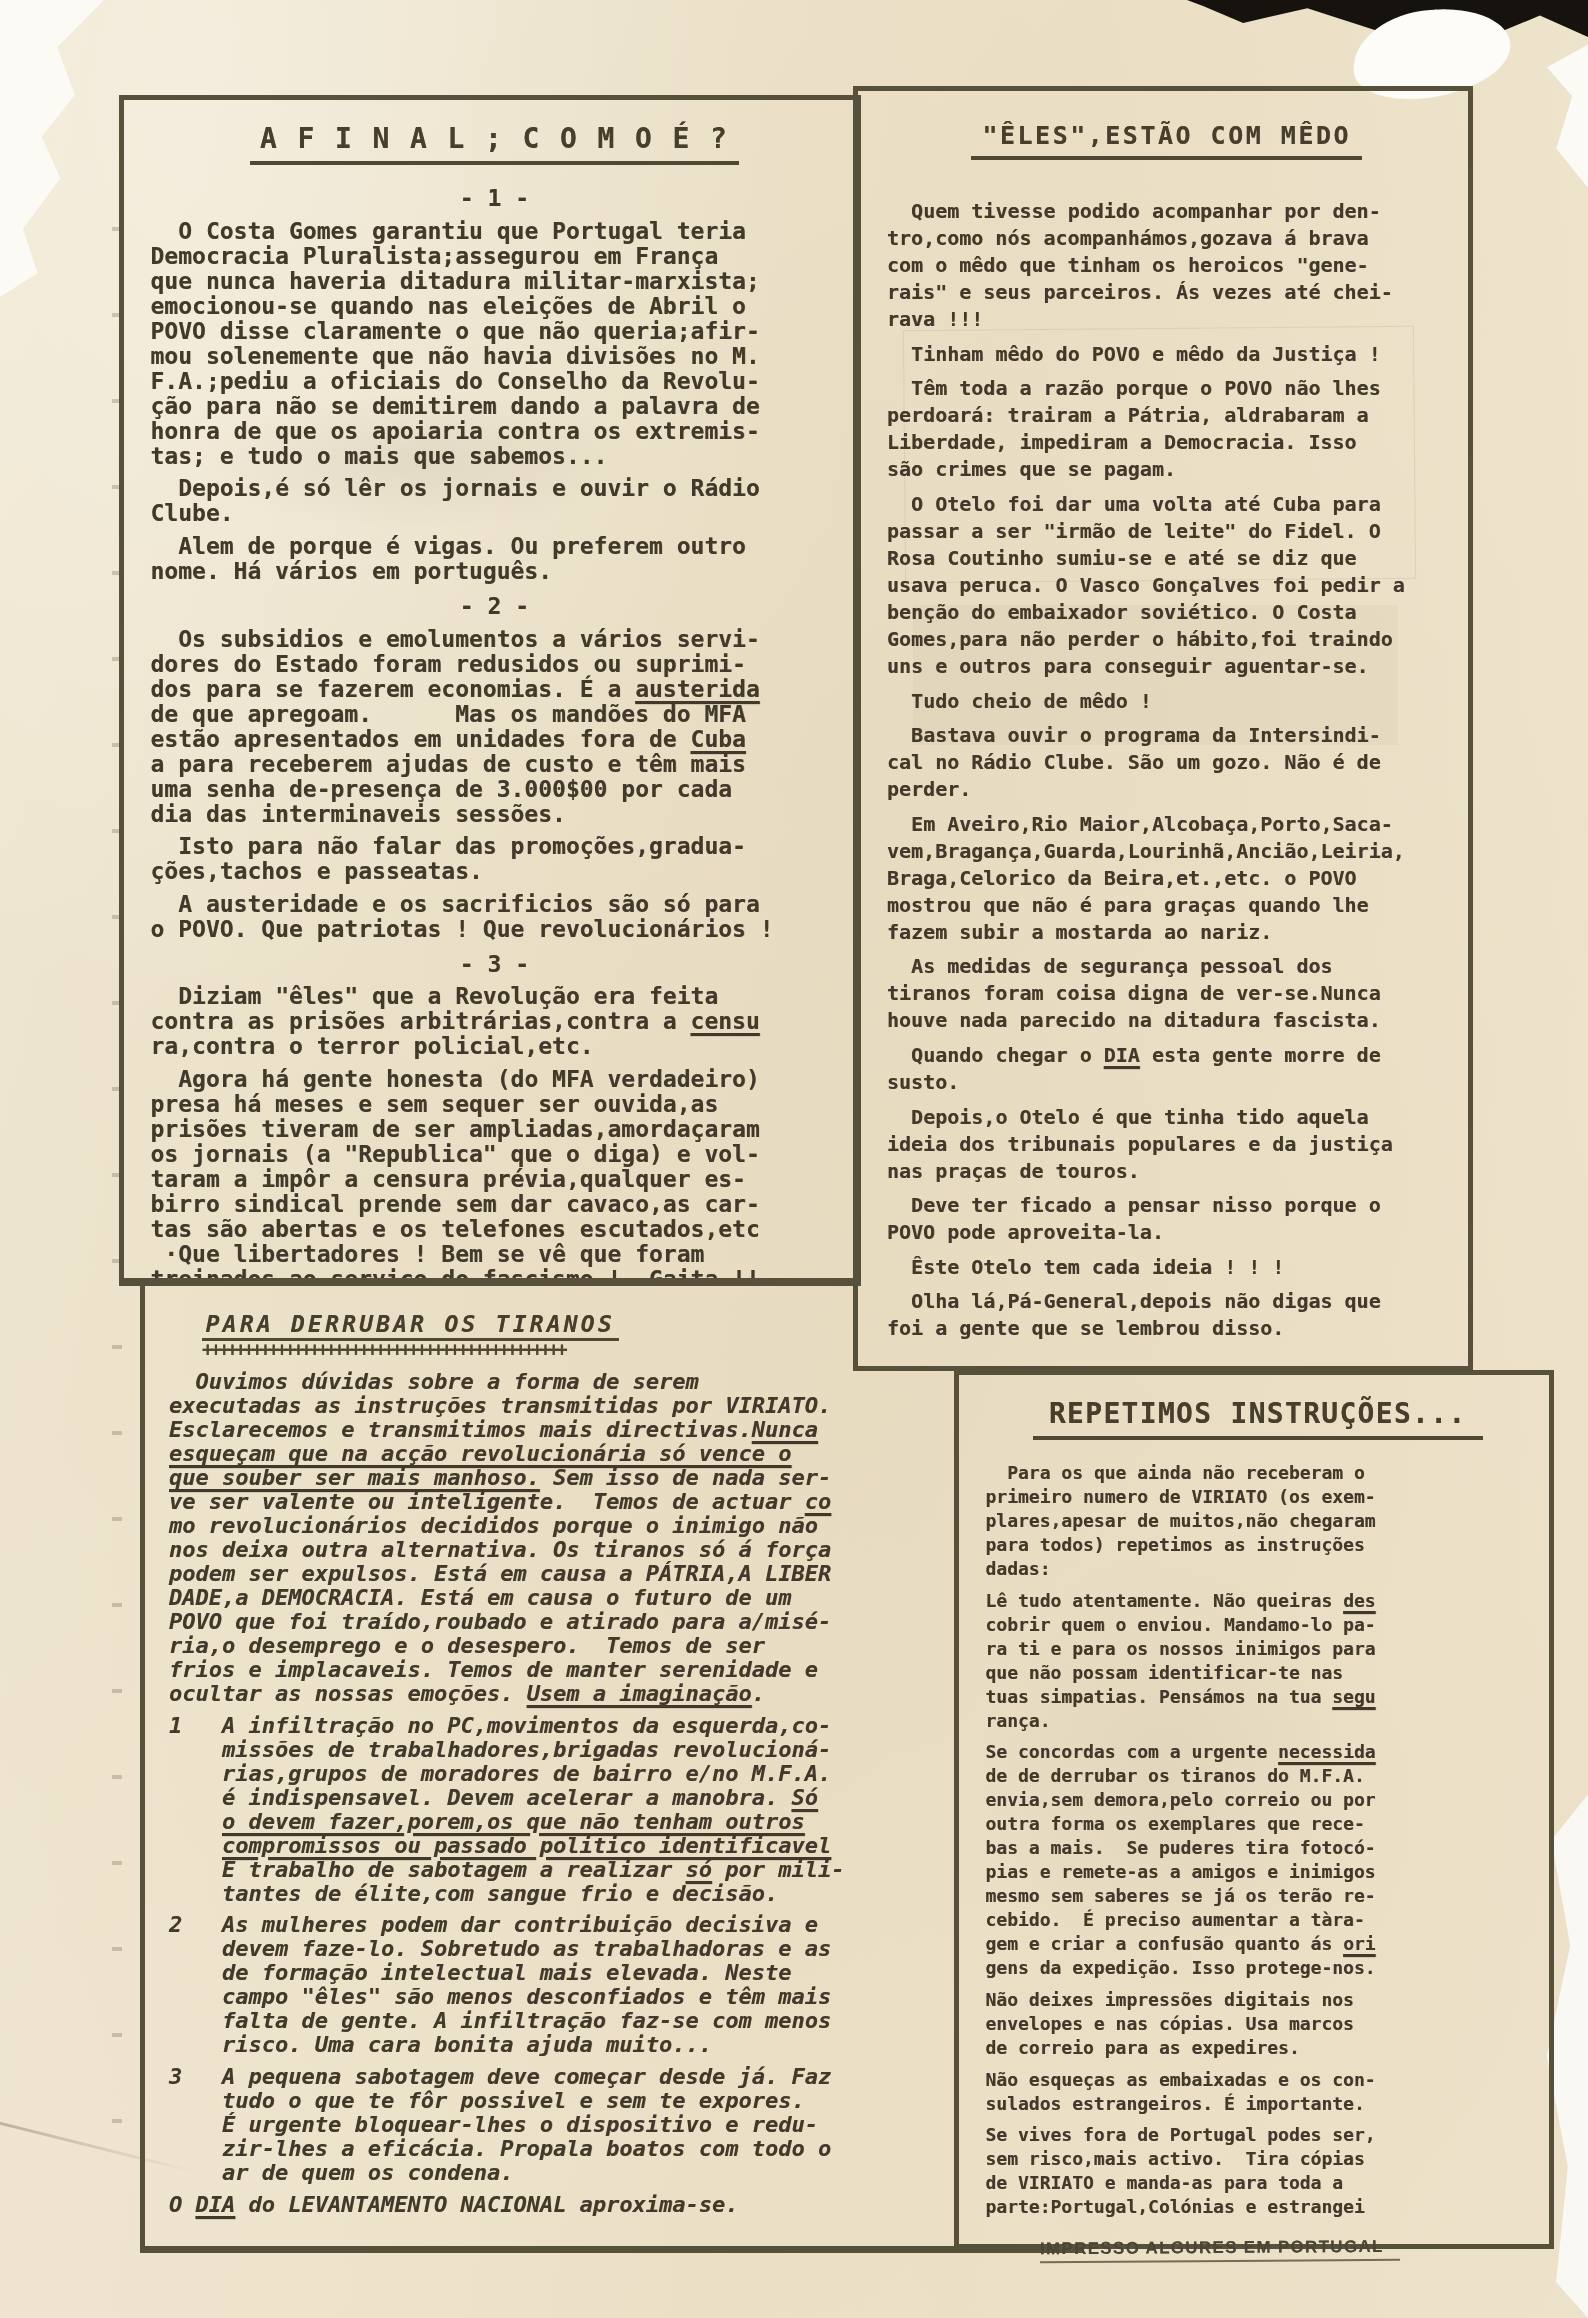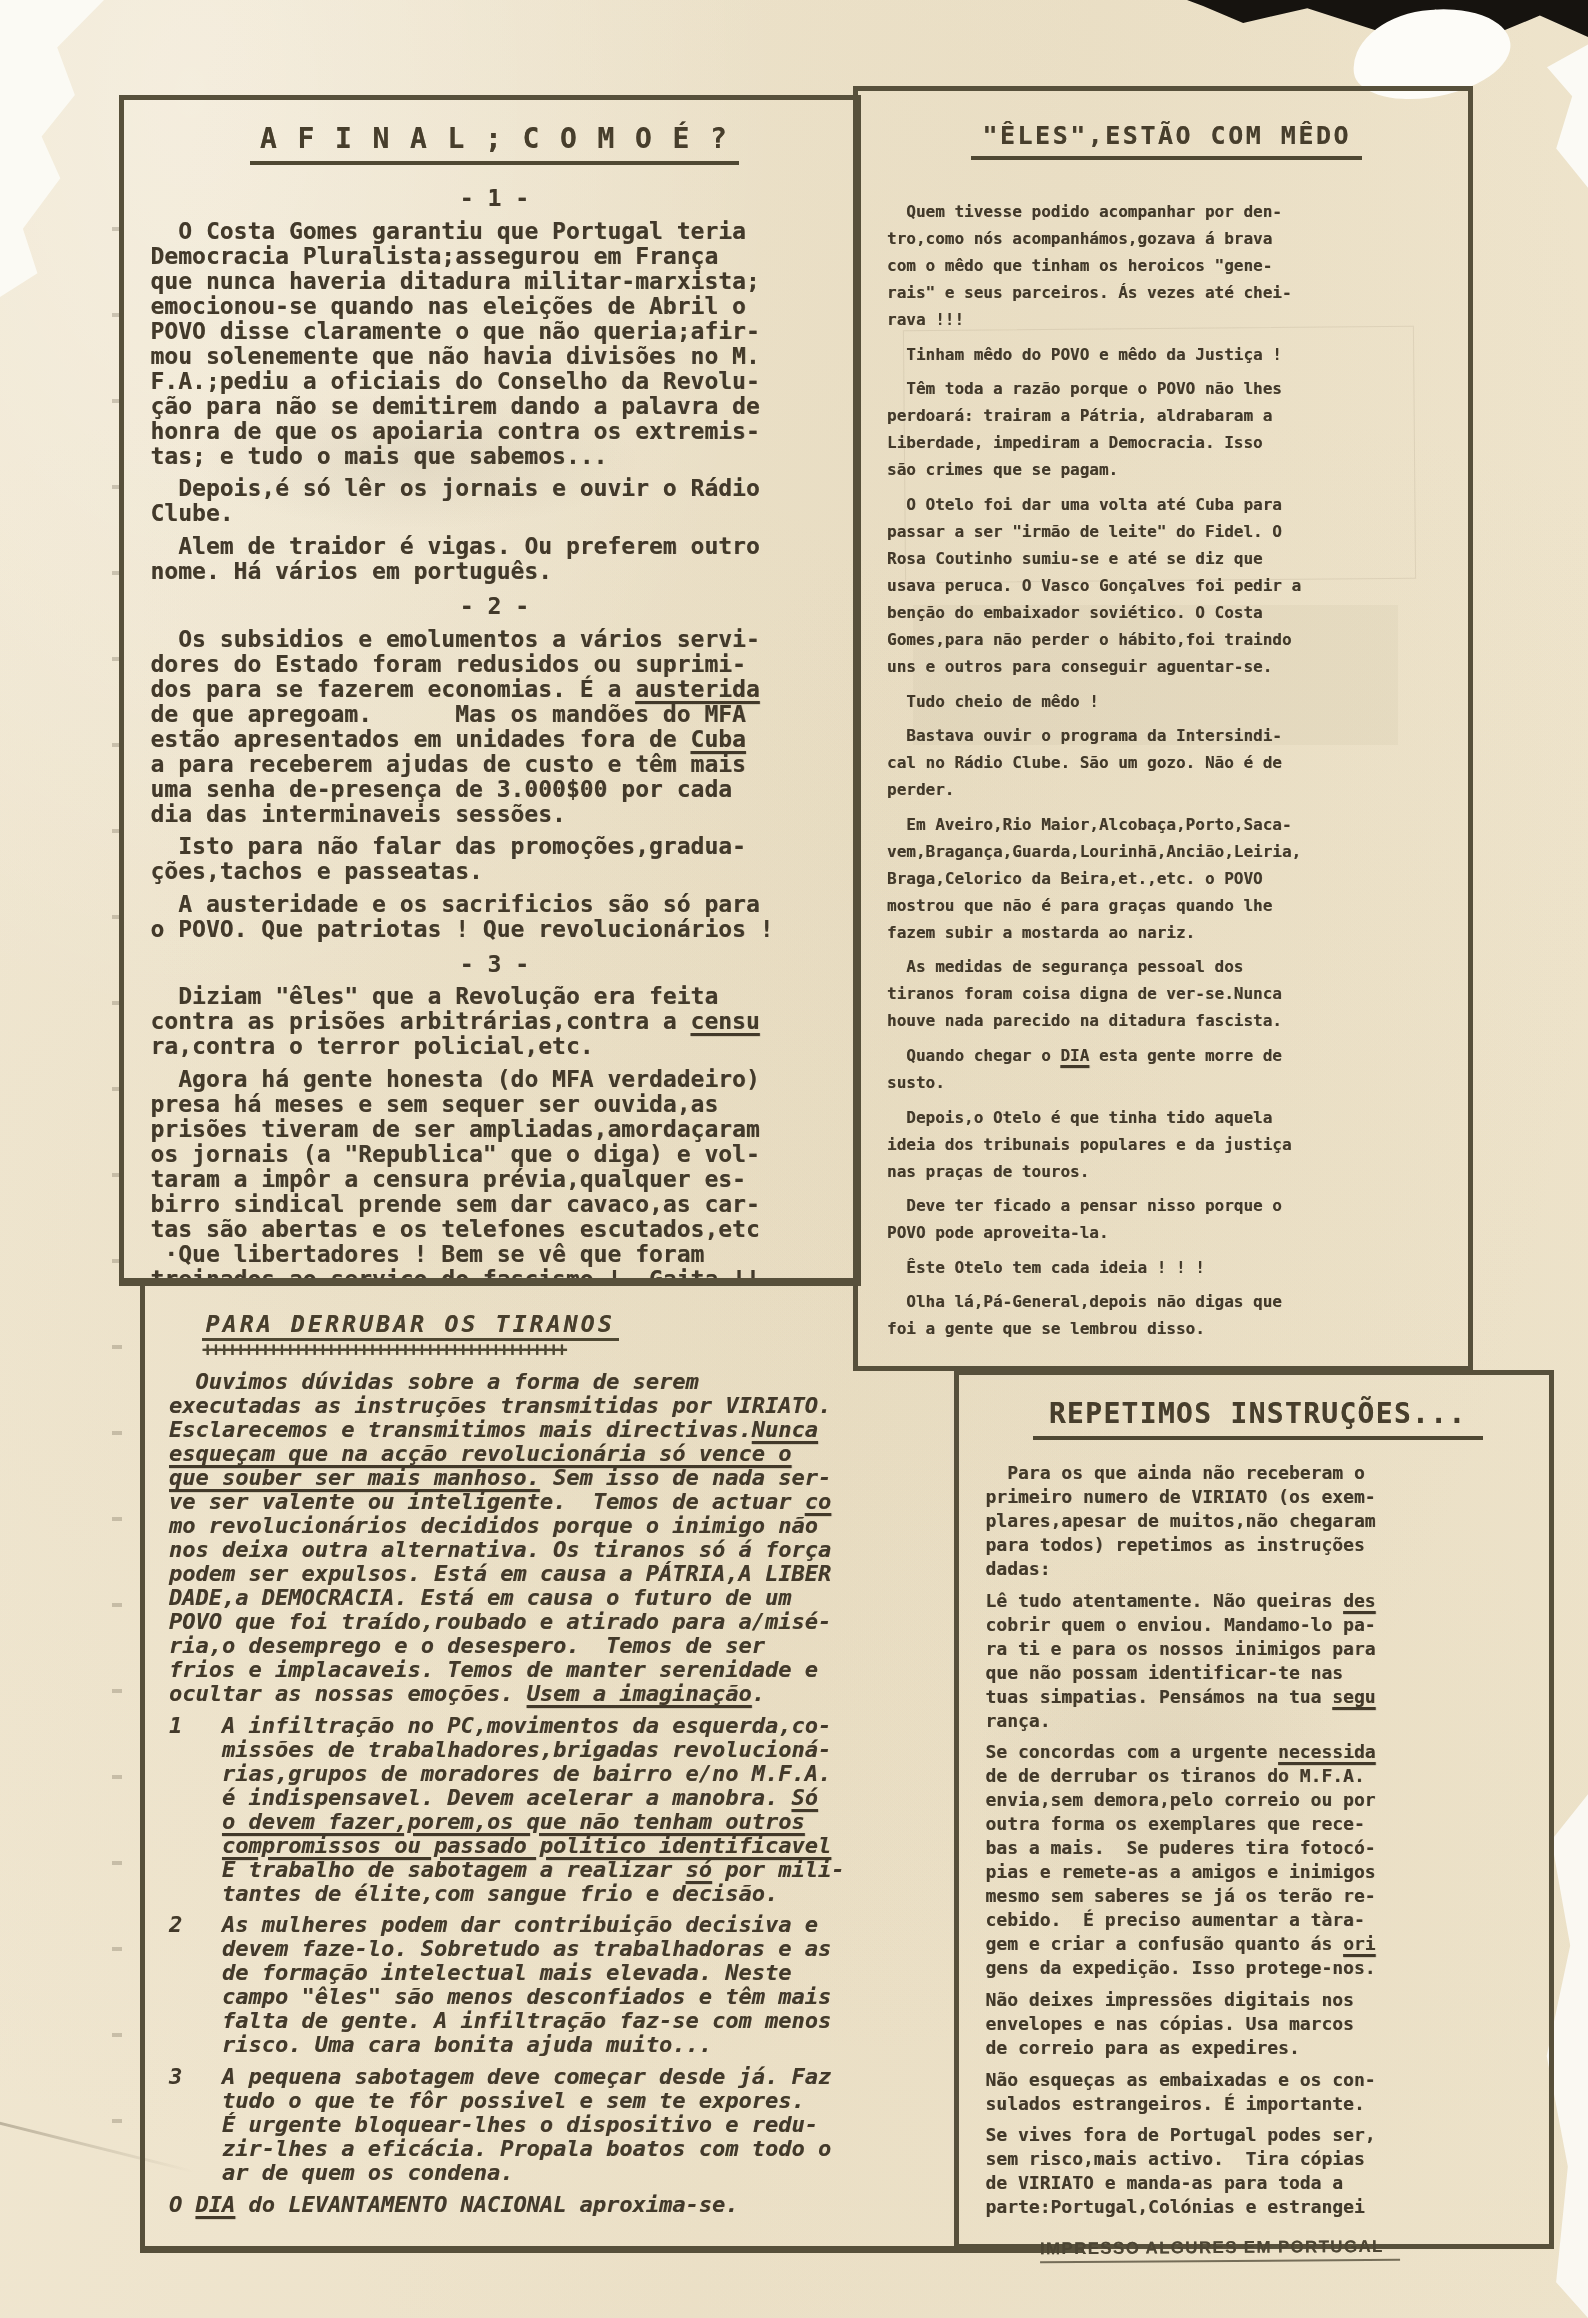--- a/index.html
+++ b/index.html
@@ -26,21 +26,21 @@
   .box-a .head{font-size:28px;letter-spacing:1.9px;padding:0 10px 6.3px;}
   .box-b .head{font-size:25px;letter-spacing:2.5px;padding:0 11.4px 6.3px;}
   .box-c .head{font-size:23px;letter-spacing:3.2px;padding:0 3.8px 1.3px;border-bottom-width:3.2px;}
   .box-d .head{font-size:28px;letter-spacing:1.3px;padding:0 16.4px 6.3px;}
   .plus-row{display:block;font-weight:bold;font-size:19px;line-height:11.4px;letter-spacing:-3.2px;
             color:#4f4833;margin-top:2.5px;text-shadow:0 0 0.6px rgba(66,57,42,.5);}
 
   .body{font-weight:bold;color:#42392a;white-space:pre-wrap;
         text-shadow:0.3px 0.3px 0.5px rgba(66,57,42,.5);}
   .box-a .body{font-size:23px;line-height:25px;}
-  .box-b .body{font-size:16px;line-height:27px;}
+  .box-b .body{font-size:20px;line-height:27px;}
   .box-c .body{font-size:22px;line-height:24px;}
   .box-d .body{font-size:18px;line-height:24px;}
   .para + .para{margin-top:7.6px;}
   .para.center{text-align:center;margin:10px 0 7.6px;}
   .u{text-decoration:underline;text-decoration-thickness:2.5px;text-underline-offset:4.4px;}
 
   .footer-stamp{position:absolute;left:1040px;top:2238px;
     font-family:"Liberation Sans",sans-serif;font-weight:bold;font-size:17px;line-height:19px;
     letter-spacing:1.3px;color:#4c4533;border-bottom:2.5px solid rgba(76,69,51,.75);
     padding:0 16.4px 3.2px 0;transform:rotate(-0.4deg);text-shadow:0 0 0.6px rgba(76,69,51,.5);}
@@ -92,21 +92,21 @@
     <div class="body"><div class="para center">- 1 -</div><div class="para">  O Costa Gomes garantiu que Portugal teria
 Democracia Pluralista;assegurou em França
 que nunca haveria ditadura militar-marxista;
 emocionou-se quando nas eleições de Abril o
 POVO disse claramente o que não queria;afir-
 mou solenemente que não havia divisões no M.
 F.A.;pediu a oficiais do Conselho da Revolu-
 ção para não se demitirem dando a palavra de
 honra de que os apoiaria contra os extremis-
 tas; e tudo o mais que sabemos...</div><div class="para">  Depois,é só lêr os jornais e ouvir o Rádio
-Clube.</div><div class="para">  Alem de traidor é vigas. Ou preferem outro
+Clube.</div><div class="para">  Alem de porque é vigas. Ou preferem outro
 nome. Há vários em português.</div><div class="para center">- 2 -</div><div class="para">  Os subsidios e emolumentos a vários servi-
 dores do Estado foram redusidos ou suprimi-
 dos para se fazerem economias. É a <span class="u">austerida</span>
 de que apregoam.      Mas os mandões do MFA
 estão apresentados em unidades fora de <span class="u">Cuba</span>
 a para receberem ajudas de custo e têm mais
 uma senha de-presença de 3.000$00 por cada
 dia das interminaveis sessões.</div><div class="para">  Isto para não falar das promoções,gradua-
 ções,tachos e passeatas.</div><div class="para">  A austeridade e os sacrificios são só para
 o POVO. Que patriotas ! Que revolucionários !</div><div class="para center">- 3 -</div><div class="para">  Diziam "êles" que a Revolução era feita

